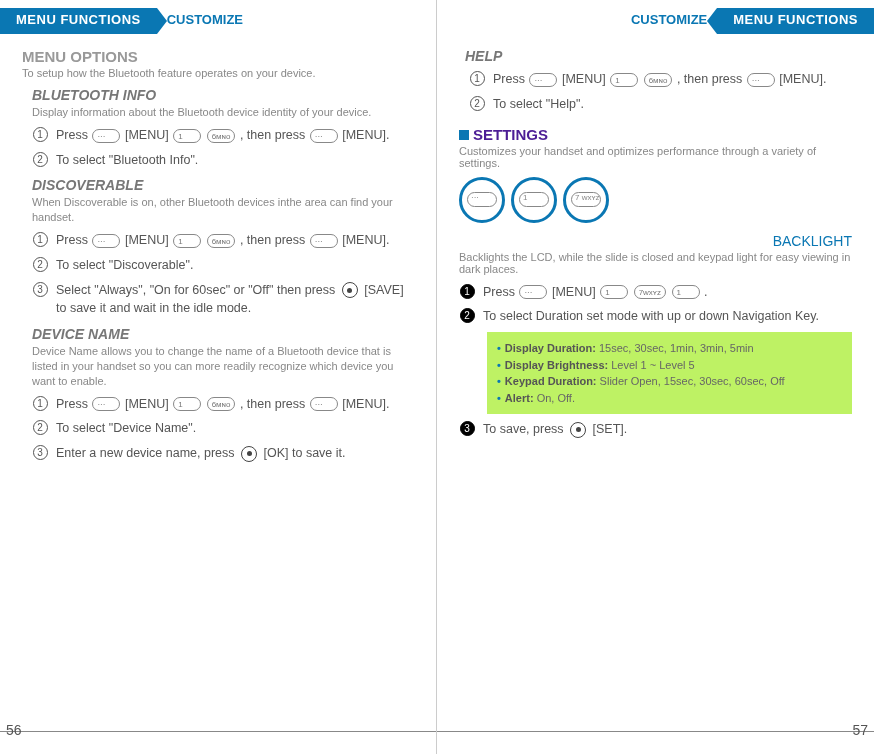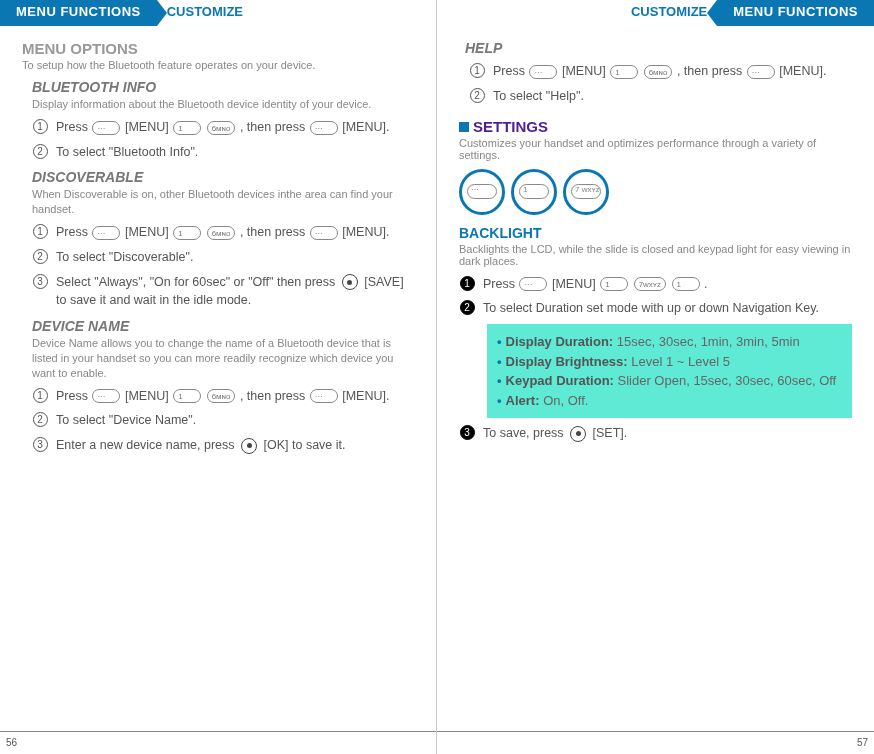--- a/index.html
+++ b/index.html
@@ -16,21 +16,21 @@
   }
   .spread {
     display: flex;
     width: 874px;
     height: 754px;
   }
   .page {
     width: 437px;
     height: 754px;
     position: relative;
-    padding: 0 22px 24px 22px;
+    padding: 8px 22px 24px 22px;
   }
   .page-left { border-right: 1px solid #ccc; }
   .ribbon-row {
     display: flex;
     align-items: stretch;
     height: 26px;
     margin-bottom: 14px;
   }
   .ribbon-row.right { justify-content: flex-end; }
   .ribbon {
@@ -152,23 +152,24 @@
     margin-right: 4px;
   }
   .blue-head {
     color: #4c1d95;
     font-weight: bold;
     font-size: 15px;
     margin: 12px 0 2px 0;
   }
   .blue-sub {
     color: #0a77b3;
-    font-weight: bold;
+    font-weight: normal;
     font-size: 14px;
     margin: 10px 0 2px 0;
+    text-align: right;
   }
   .key-row {
     display: flex;
     gap: 6px;
     margin: 8px 0;
   }
   .key-row .kcircle {
     width: 46px; height: 46px;
     border: 3px solid #0a77b3;
     border-radius: 50%;
@@ -177,37 +178,37 @@
   .kcircle .inner-pill {
     border: 1px solid #888;
     border-radius: 10px;
     width: 30px; height: 15px;
     font-size: 8px;
     text-align: left;
     padding-left: 3px;
     color: #888;
   }
   .infobox {
-    background: #5eead4;
+    background: #bef264;
     padding: 8px 10px;
     margin: 6px 0 6px 28px;
-    font-size: 13px;
+    font-size: 11px;
     color: #666;
     line-height: 1.5;
   }
   .infobox .b { color: #555; font-weight: bold; }
   .infobox .dot {
     color: #0a77b3;
     font-weight: bold;
     margin-right: 4px;
   }
   .page-num {
     position: absolute;
-    bottom: 6px;
-    font-size: 10px;
+    bottom: 16px;
+    font-size: 14px;
     color: #555;
   }
   .page-num.left { left: 6px; }
   .page-num.right { right: 6px; text-align: center; }
   .footer-line {
     position: absolute;
     bottom: 22px;
     left: 0; right: 0;
     border-top: 1px solid #888;
   }

